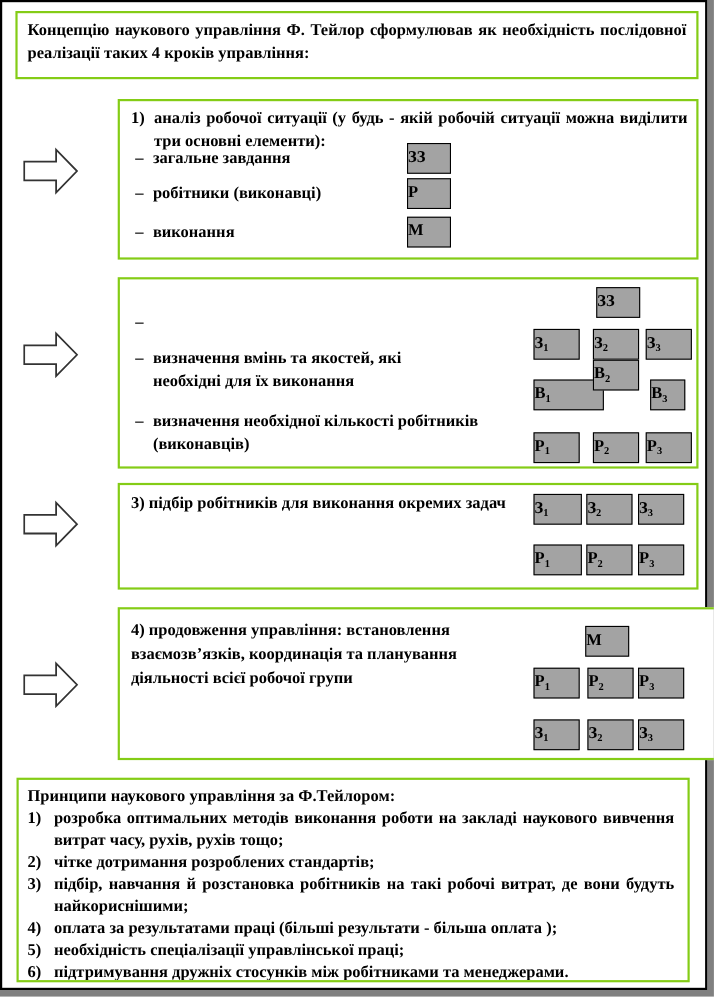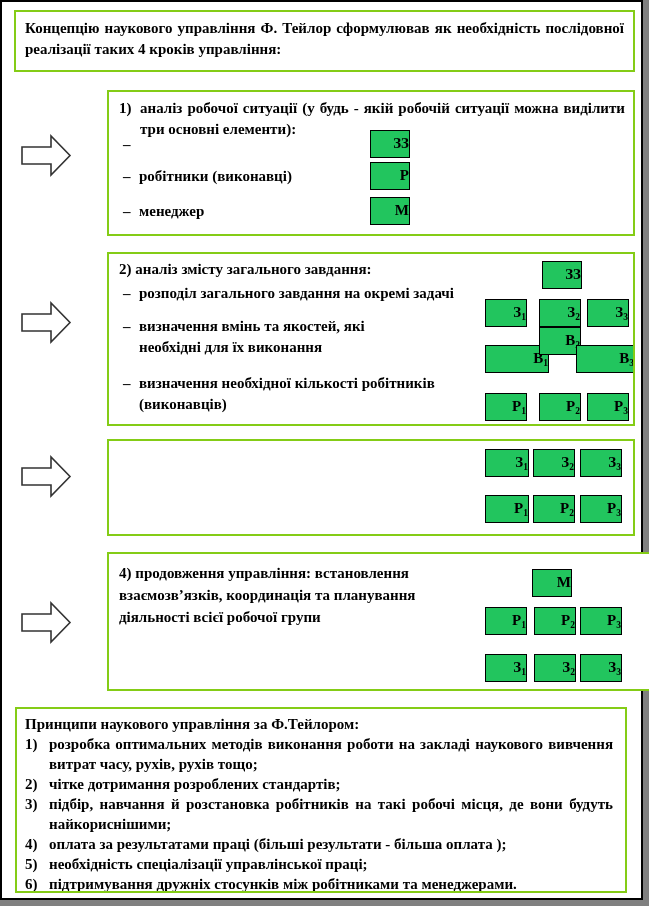--- a/index.html
+++ b/index.html
@@ -20,21 +20,21 @@
   .box.thick{border-width:2px;}
   .abs{position:absolute;}
   .txt{font-size:15px;line-height:21px;}
   .just{text-align:justify;}
   .hflex{display:flex;}
   .hflex .num{flex:0 0 21px;}
   .hflex .htext{flex:1;}
   .bullet{display:flex;position:absolute;font-size:15px;line-height:21px;}
   .bullet .dash{flex:0 0 16px;}
   .node{
-    position:absolute;border:1.5px solid #000;background:#22c55e;text-align:right;
+    position:absolute;border:1.5px solid #000;background:#a3a3a3;text-align:left;
     font-size:15px;height:28px;line-height:24px;box-sizing:border-box;z-index:2;
   }
   .nsub{font-size:9.5px;position:relative;top:3px;}
   .arrow{position:absolute;left:21px;width:52px;height:46px;}
   .princ{font-size:15px;line-height:20px;padding:5px 12px 4px 8px;}
   .pitem{display:flex;}
   .pitem .pnum{flex:0 0 24px;}
   .pitem .ptext{flex:1;}
 </style>
 </head>
@@ -84,61 +84,61 @@
     <polygon points="1,14 30,14 30,3 49,22.5 30,42 30,31 1,31" fill="#fff" stroke="#333" stroke-width="1.6"></polygon>
   </svg>
 
   <div class="box" style="left:107px;top:90px;width:528px;height:146px;">
     <div class="abs txt hflex just" style="left:10px;top:6px;width:506px;">
       <span class="num">1)</span>
       <span class="htext">аналіз робочої ситуації (у будь - якій робочій ситуації можна виділити три основні елементи):</span>
     </div>
     <div class="bullet" style="left:14px;top:42px;width:240px;">
       <span class="dash">–</span>
+      <span>загальне завдання</span>
     </div>
     <div class="bullet" style="left:14px;top:74px;width:240px;">
       <span class="dash">–</span>
       <span>робітники (виконавці)</span>
     </div>
     <div class="bullet" style="left:14px;top:109px;width:240px;">
       <span class="dash">–</span>
-      <span>менеджер</span>
+      <span>виконання</span>
     </div>
     <div class="node" style="left:261px;top:38px;width:40px;"><span>ЗЗ</span></div>
     <div class="node" style="left:261px;top:70px;width:40px;"><span>Р</span></div>
     <div class="node" style="left:261px;top:105px;width:40px;"><span>М</span></div>
   </div>
 
   <div class="box" style="left:107px;top:252px;width:528px;height:174px;">
-    <div class="abs txt" style="left:10px;top:5px;width:360px;">2) аналіз змісту  загального завдання:</div>
     <div class="bullet" style="left:14px;top:29px;width:350px;">
       <span class="dash">–</span>
-      <span>розподіл загального  завдання на окремі  задачі</span>
     </div>
     <div class="bullet" style="left:14px;top:62px;width:256px;">
       <span class="dash">–</span>
       <span>визначення вмінь  та якостей,  які необхідні  для їх виконання</span>
     </div>
     <div class="bullet" style="left:14px;top:119px;width:332px;">
       <span class="dash">–</span>
       <span>визначення необхідної  кількості  робітників (виконавців)</span>
     </div>
     <div class="node" style="left:433px;top:7px;width:40px;"><span>ЗЗ</span></div>
     <div class="node" style="left:376px;top:45px;width:42px;"><span>З</span><span class="nsub">1</span></div>
     <div class="node" style="left:430px;top:45px;width:42px;"><span>З</span><span class="nsub">2</span></div>
     <div class="node" style="left:478px;top:45px;width:42px;"><span>З</span><span class="nsub">3</span></div>
     <div class="node" style="left:376px;top:91px;width:64px;"><span>В</span><span class="nsub">1</span></div>
     <div class="node" style="left:430px;top:73px;width:42px;"><span>В</span><span class="nsub">2</span></div>
-    <div class="node" style="left:467px;top:91px;width:59px;"><span>В</span><span class="nsub">3</span></div>
+    <div class="node" style="left:482px;top:91px;width:32px;"><span>В</span><span class="nsub">3</span></div>
     <div class="node" style="left:376px;top:139px;width:42px;"><span>Р</span><span class="nsub">1</span></div>
     <div class="node" style="left:430px;top:139px;width:42px;"><span>Р</span><span class="nsub">2</span></div>
     <div class="node" style="left:478px;top:139px;width:42px;"><span>Р</span><span class="nsub">3</span></div>
   </div>
 
   <div class="box" style="left:107px;top:439px;width:528px;height:97px;">
+    <div class="abs txt" style="left:10px;top:7px;width:360px;">3) підбір  робітників  для виконання окремих  задач</div>
     <div class="node" style="left:376px;top:8px;width:44px;"><span>З</span><span class="nsub">1</span></div>
     <div class="node" style="left:424px;top:8px;width:42px;"><span>З</span><span class="nsub">2</span></div>
     <div class="node" style="left:471px;top:8px;width:42px;"><span>З</span><span class="nsub">3</span></div>
     <div class="node" style="left:376px;top:54px;width:44px;"><span>Р</span><span class="nsub">1</span></div>
     <div class="node" style="left:424px;top:54px;width:42px;"><span>Р</span><span class="nsub">2</span></div>
     <div class="node" style="left:471px;top:54px;width:42px;"><span>Р</span><span class="nsub">3</span></div>
   </div>
 
   <div class="box" style="left:107px;top:552px;width:628px;height:139px;">
     <div class="abs txt" style="left:10px;top:8px;width:336px;line-height:22px;">4) продовження управління:  встановлення взаємозв’язків,  координація та планування діяльності  всієї  робочої групи</div>
@@ -156,21 +156,21 @@
     <div class="pitem">
       <span class="pnum">1)</span>
       <span class="ptext just">розробка  оптимальних методів  виконання роботи на закладі  наукового  вивчення витрат часу, рухів,  рухів тощо;</span>
     </div>
     <div class="pitem">
       <span class="pnum">2)</span>
       <span class="ptext">чітке  дотримання розроблених стандартів;</span>
     </div>
     <div class="pitem">
       <span class="pnum">3)</span>
-      <span class="ptext just">підбір,  навчання й  розстановка робітників  на такі  робочі  місця,  де вони будуть найкориснішими;</span>
+      <span class="ptext just">підбір,  навчання й  розстановка робітників  на такі  робочі  витрат,  де вони будуть найкориснішими;</span>
     </div>
     <div class="pitem">
       <span class="pnum">4)</span>
       <span class="ptext">оплата за результатами праці (більші  результати - більша оплата );</span>
     </div>
     <div class="pitem">
       <span class="pnum">5)</span>
       <span class="ptext">необхідність  спеціалізації  управлінської  праці;</span>
     </div>
     <div class="pitem">

